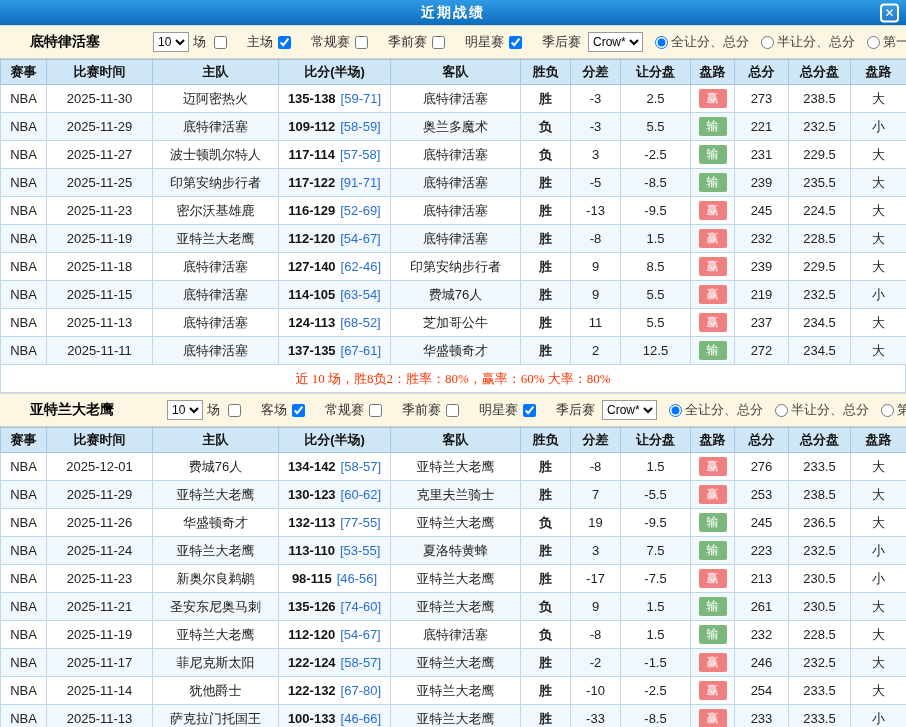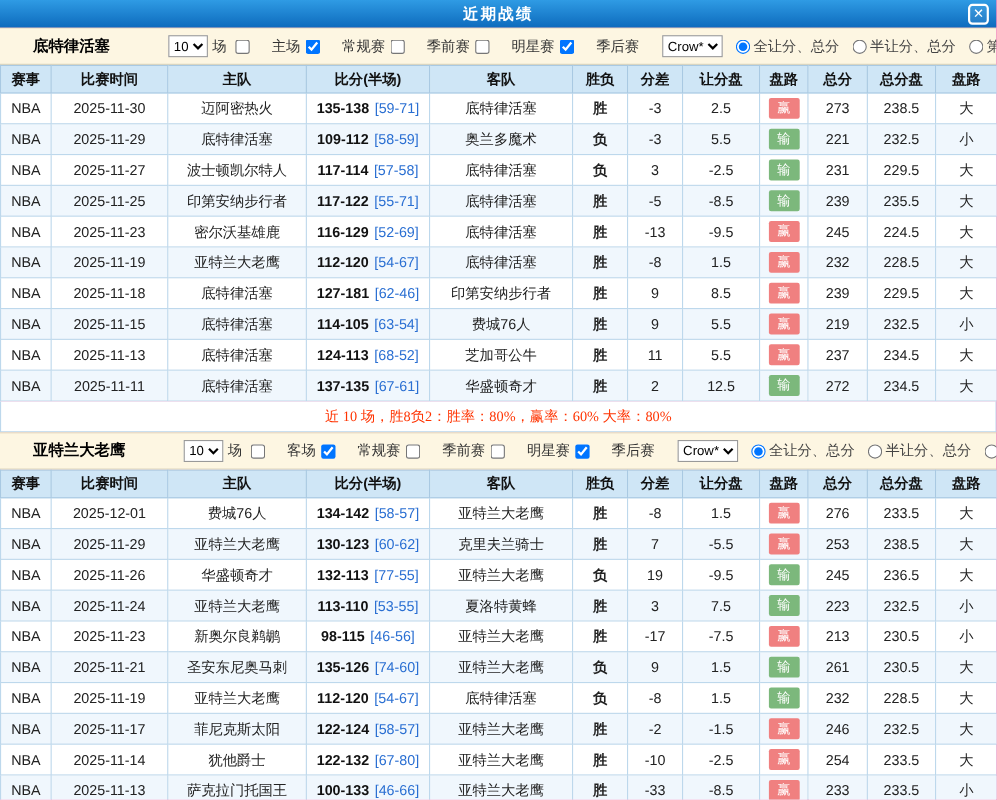--- a/index.html
+++ b/index.html
@@ -9,39 +9,39 @@
     --hwin-bg:#f08080;
     --hloss-bg:#7cb87c;
     --total-blue:#1060c8;
     --summary-red:#ff3300;
     --header-bg:#cfe6f6;
     --section-bg:#fdf6e2;
   }
   *{margin:0;padding:0;box-sizing:border-box;}
   body{width:906px;height:727px;overflow:hidden;background:#fff;
        font-family:"Liberation Sans","DejaVu Sans",sans-serif;}
-  .window{width:906px;height:727px;overflow:hidden;position:relative;background:#ec4899;}
+  .window{width:906px;height:727px;overflow:hidden;position:relative;background:#0369a1;}
   .titlebar{height:25px;background:linear-gradient(to bottom,#2f9be4,var(--titlebar-blue));
             display:flex;align-items:center;justify-content:center;position:relative;}
   .titlebar .title{color:#fff;font-size:14px;font-weight:bold;letter-spacing:2px;}
   .close-btn{position:absolute;right:7px;top:50%;transform:translateY(-50%);
              width:19px;height:19px;border:2px solid #fff;border-radius:4px;color:#fff;
              font-size:12px;font-weight:bold;display:flex;align-items:center;justify-content:center;
              cursor:pointer;line-height:1;background:rgba(255,255,255,0.08);}
   .section-header{height:34px;background:var(--section-bg);border-top:1px solid #e4dcc2;
                   border-bottom:1px solid #d8d0b4;display:flex;align-items:center;
                   font-size:13px;color:#333;padding:0 8px;white-space:nowrap;}
   .team-name{font-weight:bold;font-size:14px;color:#000;margin:0 14px 0 22px;}
   select{font-size:12px;height:20px;border:1px solid #999;background:#fff;color:#000;margin-left:39px;}
   .games-select{width:48px;margin-right:4px;}
   .unit{margin-right:8px;}
   .filters{display:flex;align-items:center;}
   .filters label{display:flex;align-items:center;margin-right:5px;cursor:pointer;gap:18px;}
   .filters input{margin:0 2px 0 0;width:13px;height:13px;}
-  .book-select{width:66px;margin-left:16px;}
+  .book-select{width:66px;margin-left:2px;}
   .radios{margin-left:auto;display:flex;align-items:center;margin-right:8px;}
   .radios label{display:flex;align-items:center;margin-left:12px;cursor:pointer;color:#444;}
   .radios input{margin:0 3px 0 0;width:13px;height:13px;}
   table.stats-table{border-collapse:collapse;table-layout:fixed;width:906px;font-size:13px;background:#fff;}
   .stats-table th{background:var(--header-bg);border:1px solid #a9c9e2;height:25px;
                   font-weight:bold;color:#111;text-align:center;font-size:13px;}
   .stats-table td{border:1px solid #bdd8ec;height:28px;text-align:center;color:#222;
                   padding:0 2px;overflow:hidden;white-space:nowrap;}
   .stats-table tbody tr:nth-child(even){background:#f0f7fd;}
   .team-green{color:var(--focus-green);}
@@ -183,21 +183,21 @@
               <td>-2.5</td>
               <td><span class="badge badge-loss">输</span></td>
               <td class="num-blue">231</td>
               <td class="num-blue">229.5</td>
               <td class="ou-big">大</td>
             </tr>
             <tr>
               <td>NBA</td>
               <td>2025-11-25</td>
               <td>印第安纳步行者</td>
-              <td><span class="score-main">117-122</span><span class="score-half">[55-71]</span></td>
+              <td><span class="score-main">117-122</span><span class="score-half">[91-71]</span></td>
               <td class="team-green">底特律活塞</td>
               <td class="res-win">胜</td>
               <td>-5</td>
               <td>-8.5</td>
               <td><span class="badge badge-loss">输</span></td>
               <td class="num-blue">239</td>
               <td class="num-blue">235.5</td>
               <td class="ou-big">大</td>
             </tr>
             <tr>
@@ -225,21 +225,21 @@
               <td>1.5</td>
               <td><span class="badge badge-win">赢</span></td>
               <td class="num-blue">232</td>
               <td class="num-blue">228.5</td>
               <td class="ou-big">大</td>
             </tr>
             <tr>
               <td>NBA</td>
               <td>2025-11-18</td>
               <td class="team-green">底特律活塞</td>
-              <td><span class="score-main">127-181</span><span class="score-half">[62-46]</span></td>
+              <td><span class="score-main">127-140</span><span class="score-half">[62-46]</span></td>
               <td>印第安纳步行者</td>
               <td class="res-win">胜</td>
               <td>9</td>
               <td>8.5</td>
               <td><span class="badge badge-win">赢</span></td>
               <td class="num-blue">239</td>
               <td class="num-blue">229.5</td>
               <td class="ou-big">大</td>
             </tr>
             <tr>

